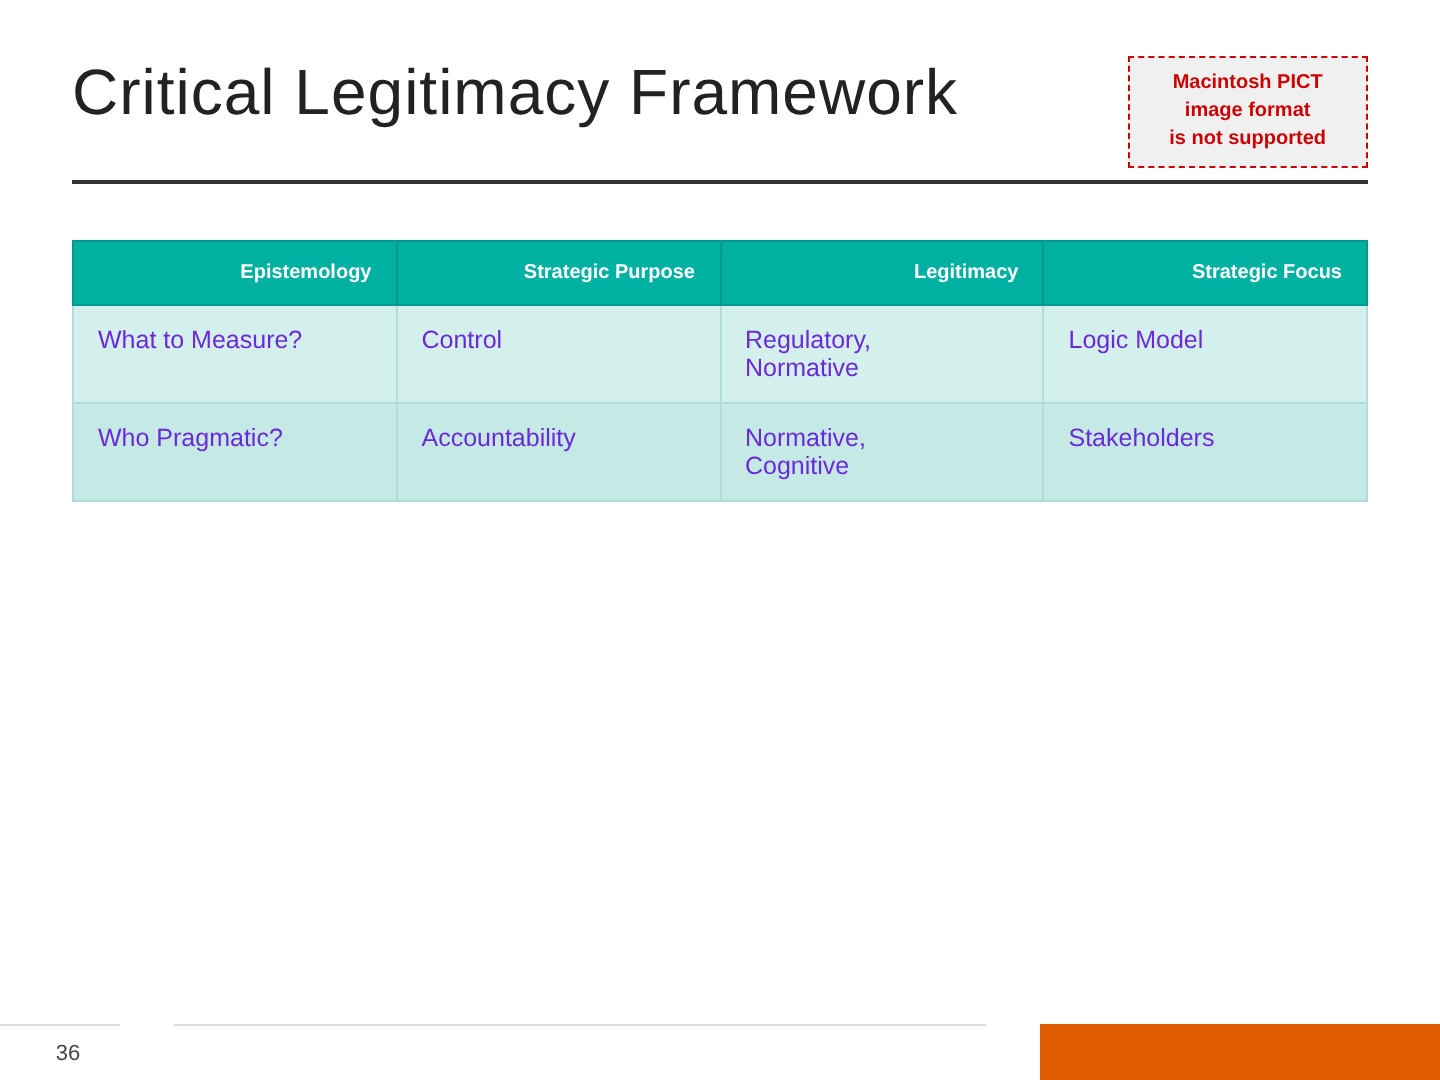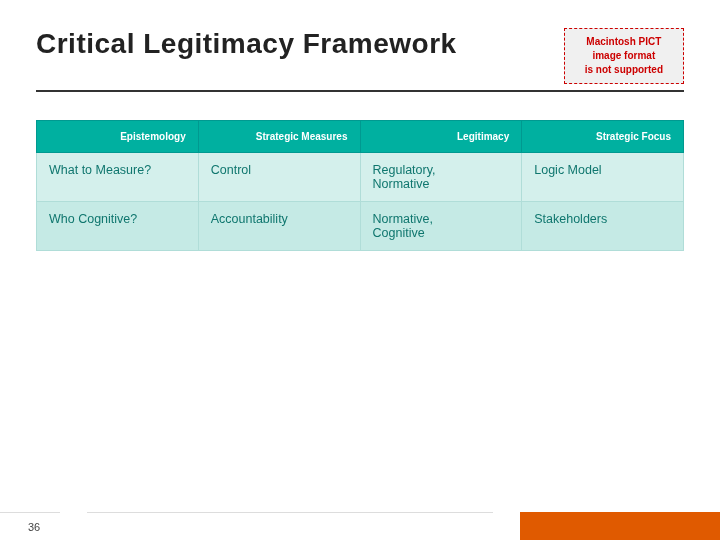--- a/index.html
+++ b/index.html
@@ -21,22 +21,22 @@
     }
 
     .title-area {
       display: flex;
       align-items: flex-start;
       justify-content: space-between;
       margin-bottom: 6px;
     }
 
     .slide-title {
-      font-size: 28px;
-      font-weight: bold;
+      font-size: 32px;
+      font-weight: normal;
       color: #222222;
       letter-spacing: 0.5px;
     }
 
     .image-placeholder {
       background: #f0f0f0;
       border: 1.5px dashed #cc0000;
       color: #cc0000;
       font-size: 10px;
       font-weight: bold;
@@ -65,21 +65,21 @@
       font-size: 10px;
       font-weight: bold;
       padding: 10px 12px;
       border: 1px solid #009990;
       text-align: right;
     }
 
     tbody tr td {
       background-color: #d4f0ec;
       font-size: 12.5px;
-      color: #0f766e;
+      color: #6d28d9;
       padding: 10px 12px;
       border: 1px solid #b0ddd8;
       vertical-align: top;
     }
 
     tbody tr:nth-child(even) td {
       background-color: #c5eae5;
     }
 
     .footer {
@@ -133,35 +133,35 @@
       Macintosh PICT<br>image format<br>is not supported
     </div>
   </div>
 
   <div class="title-divider"></div>
 
   <table>
     <thead>
       <tr>
         <th>Epistemology</th>
-        <th>Strategic Measures</th>
+        <th>Strategic Purpose</th>
         <th>Legitimacy</th>
         <th>Strategic Focus</th>
       </tr>
     </thead>
     <tbody id="table-body">
     <tr>
           <td style="white-space: pre-line;">What to Measure?</td>
           <td style="white-space: pre-line;">Control</td>
           <td style="white-space: pre-line;">Regulatory,
 Normative</td>
           <td style="white-space: pre-line;">Logic Model</td>
         </tr>
         <tr>
-          <td style="white-space: pre-line;">Who Cognitive?</td>
+          <td style="white-space: pre-line;">Who Pragmatic?</td>
           <td style="white-space: pre-line;">Accountability</td>
           <td style="white-space: pre-line;">Normative,
 Cognitive</td>
           <td style="white-space: pre-line;">Stakeholders</td>
         </tr>
       </tbody>
   </table>
 
 </div>
 

